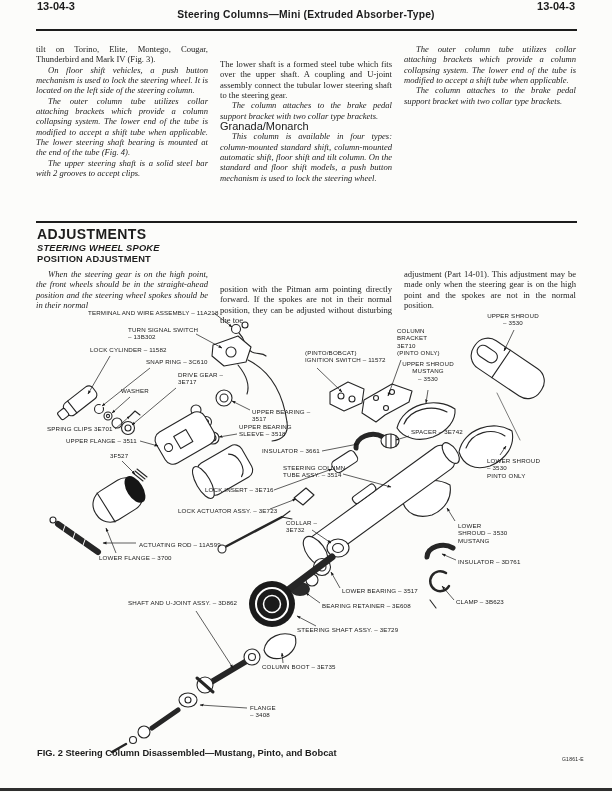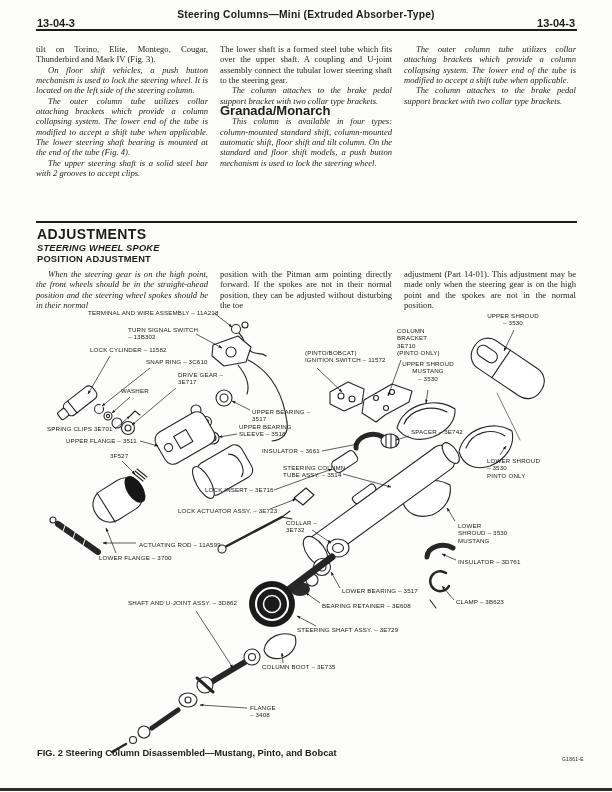--- a/index.html
+++ b/index.html
@@ -1,34 +1,34 @@
 <!DOCTYPE html>
 <html><head>
 <meta charset="utf-8">
 <style>
   html,body{margin:0;padding:0;background:#9a9a9a;}
   .page{position:relative;width:612px;height:792px;margin:0 auto;background:#fcfcfa;
         color:#1c1c1c;font-family:"Liberation Serif",serif;overflow:hidden;}
-  .hdr-num{position:absolute;top:17px;font:bold 11px "Liberation Sans",sans-serif;}
+  .hdr-num{position:absolute;top:0;font:bold 11px "Liberation Sans",sans-serif;}
   #hdr-left{left:37px;}
   #hdr-right{right:37px;text-align:right;}
   #hdr-center{position:absolute;left:0;right:0;top:9px;text-align:center;
         font:bold 10.3px "Liberation Sans",sans-serif;letter-spacing:.2px;}
   .rule{position:absolute;left:36px;right:35px;background:#1c1c1c;}
   #rule-header{top:29px;height:2.4px;}
   #rule-adjust{top:221px;height:2px;}
   .col{position:absolute;width:172px;text-align:justify;font-size:8.6px;line-height:10.35px;}
   #col1,#adjcol1{left:36px;}
-  #col2,#adjcol2{left:220px;}
+  #col2,#adjcol2{left:220px;margin-top:15px;}
   #col3,#adjcol3{left:404px;}
   #col1,#col2,#col3{top:44px;}
   #adjcol1,#adjcol2,#adjcol3{top:269px;}
   .col p{margin:0;}
   .col p.indent{text-indent:12px;font-style:italic;}
-  .col p.subhead{font-family:"Liberation Sans",sans-serif;font-weight:bold;font-size:13px;}
+  .col p.subhead{font-family:"Liberation Sans",sans-serif;font-weight:normal;font-size:11px;}
   #adjustments-title{position:absolute;left:37px;top:226px;
         font:bold 14px "Liberation Sans",sans-serif;letter-spacing:.4px;}
   .adj-sub{position:absolute;left:37px;font:bold 9.3px "Liberation Sans",sans-serif;letter-spacing:.2px;}
   #adj-sub1{top:243px;font-style:italic;}
   #adj-sub2{top:254px;text-align:center;}
   #diagram{position:absolute;left:0;top:0;width:612px;height:792px;}
   #label-layer text{font-family:"Liberation Sans",sans-serif;font-size:6.2px;fill:#1a1a1a;letter-spacing:.15px;}
   .leader{stroke:#1a1a1a;stroke-width:.7;}
   #fig-caption{position:absolute;left:37px;top:748px;font:bold 9.3px "Liberation Sans",sans-serif;}
   #fig-code{position:absolute;right:28px;top:756px;font:5px "Liberation Sans",sans-serif;letter-spacing:.3px;}

